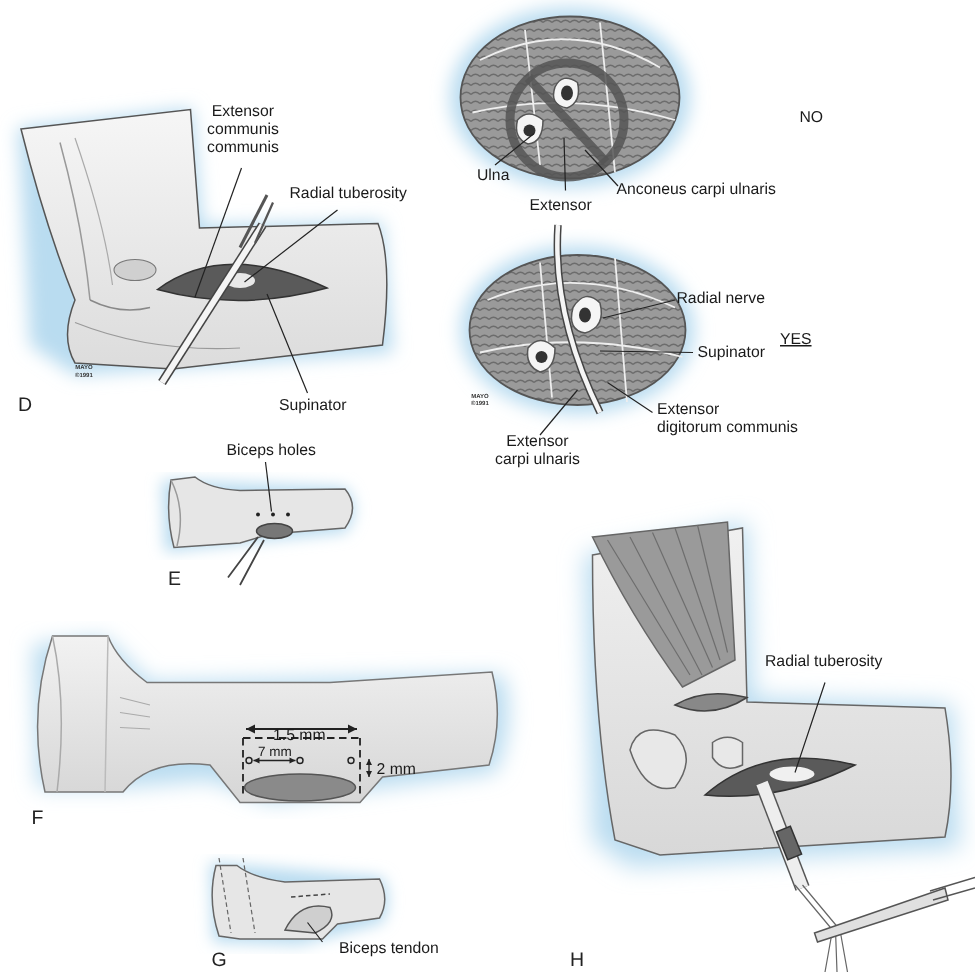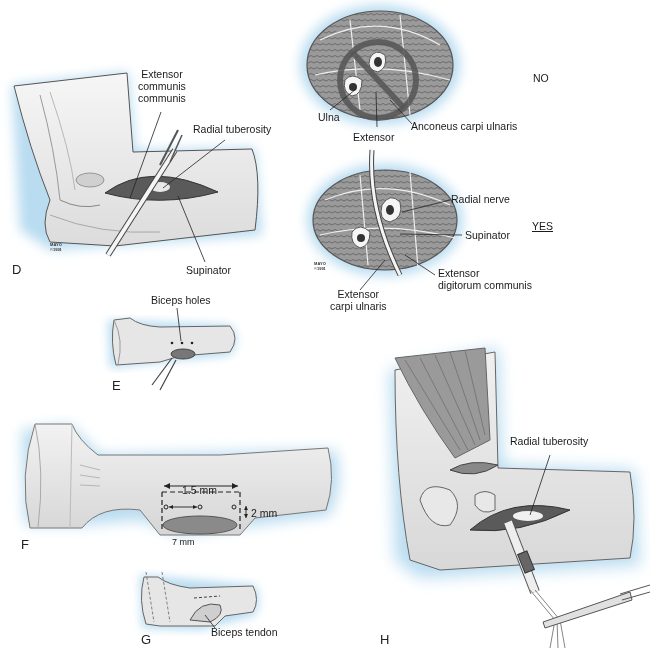--- a/index.html
+++ b/index.html
@@ -122,21 +122,21 @@
   <div class="lbl" style="left:161px;top:43px;text-align:right;">Radial nerve</div>
   <div class="lbl" style="left:175px;top:79px;">Supinator</div>
   <div class="lbl" style="left:148px;top:117px;">
     <div>Extensor</div>
     <div>digitorum communis</div>
   </div>
   <div class="lbl c" style="left:40px;top:138px;">
     <div>Extensor</div>
     <div>carpi ulnaris</div>
   </div>
-  <div class="lbl" style="left:242px;top:70px;text-decoration:underline;">YES</div>
+  <div class="lbl" style="left:230px;top:70px;text-decoration:underline;">YES</div>
   <div class="sig" style="left:24px;top:112px;">
     <div>MAYO</div>
     <div>©1991</div>
   </div>
 </div>
 
 <div class="panel" style="left:80px;top:290px;width:200px;height:120px;">
   <svg width="200" height="120">
     <defs>
         <filter id="glowE">
@@ -183,40 +183,40 @@
     <circle cx="166" cy="97" r="2" fill="none" stroke="#222"></circle>
     <circle cx="200" cy="97" r="2" fill="none" stroke="#222"></circle>
     <circle cx="234" cy="97" r="2" fill="none" stroke="#222"></circle>
     <line x1="169" y1="97" x2="197" y2="97" stroke="#222" stroke-width="0.9"></line>
     <path d="M169,97 l4,-2 v4 z M197,97 l-4,-2 v4 z" fill="#222"></path>
 
     <line x1="246" y1="96" x2="246" y2="108" stroke="#222" stroke-width="0.9"></line>
     <path d="M246,96 l-2,4 h4 z M246,108 l-2,-4 h4 z" fill="#222"></path>
   </svg>
   <div class="lbl" style="left:182px;top:62px;margin-top:12px;">1.5 mm</div>
-  <div class="lbl" style="left:172px;top:85px;font-size:9px;margin-top:41px;">7 mm</div>
+  <div class="lbl" style="left:172px;top:85px;font-size:9px;">7 mm</div>
   <div class="lbl" style="left:251px;top:97px;">2 mm</div>
   <div class="letter" style="left:21px;top:127px;">F</div>
 </div>
 
 <div class="panel" style="left:120px;top:560px;width:220px;height:88px;">
   <svg width="220" height="88">
     <defs>
         <filter id="glowG">
           <feGaussianBlur stdDeviation="5"></feGaussianBlur>
         </filter>
       </defs>
     <path d="M20,15 L135,25 Q142,40 135,55 L80,70 L22,68 Z" fill="#b9dcf0" filter="url(#glowG)"></path>
     <path d="M24,17 L38,17 Q48,25 70,28 L133,26 Q140,40 133,52 L105,56 L95,66 L40,66 L26,64 Q18,40 24,17 Z" fill="#e6e6e6" stroke="#666"></path>
     <path d="M26,12 L34,62 M42,12 L50,62" stroke="#666" stroke-width="0.8" stroke-dasharray="3,2" fill="none"></path>
     <path d="M70,60 Q80,40 100,45 Q105,55 90,62 Z" fill="#cfcfcf" stroke="#555"></path>
     <path d="M74,38 L100,36" stroke="#444" stroke-width="1" stroke-dasharray="3,2"></path>
     <line x1="95" y1="68" x2="85" y2="55" stroke="#222" stroke-width="0.8"></line>
   </svg>
-  <div class="lbl" style="left:91px;top:66px;">Biceps tendon</div>
+  <div class="lbl" style="left:106px;top:66px;">Biceps tendon</div>
   <div class="letter" style="left:21px;top:72px;">G</div>
 </div>
 
 <div class="panel" style="left:380px;top:330px;width:270px;height:318px;">
   <svg width="270" height="318">
     <defs>
       <filter id="glowH">
           <feGaussianBlur stdDeviation="8"></feGaussianBlur>
         </filter>
       <linearGradient id="skinH" x1="0" y1="0" x2="0" y2="1">

